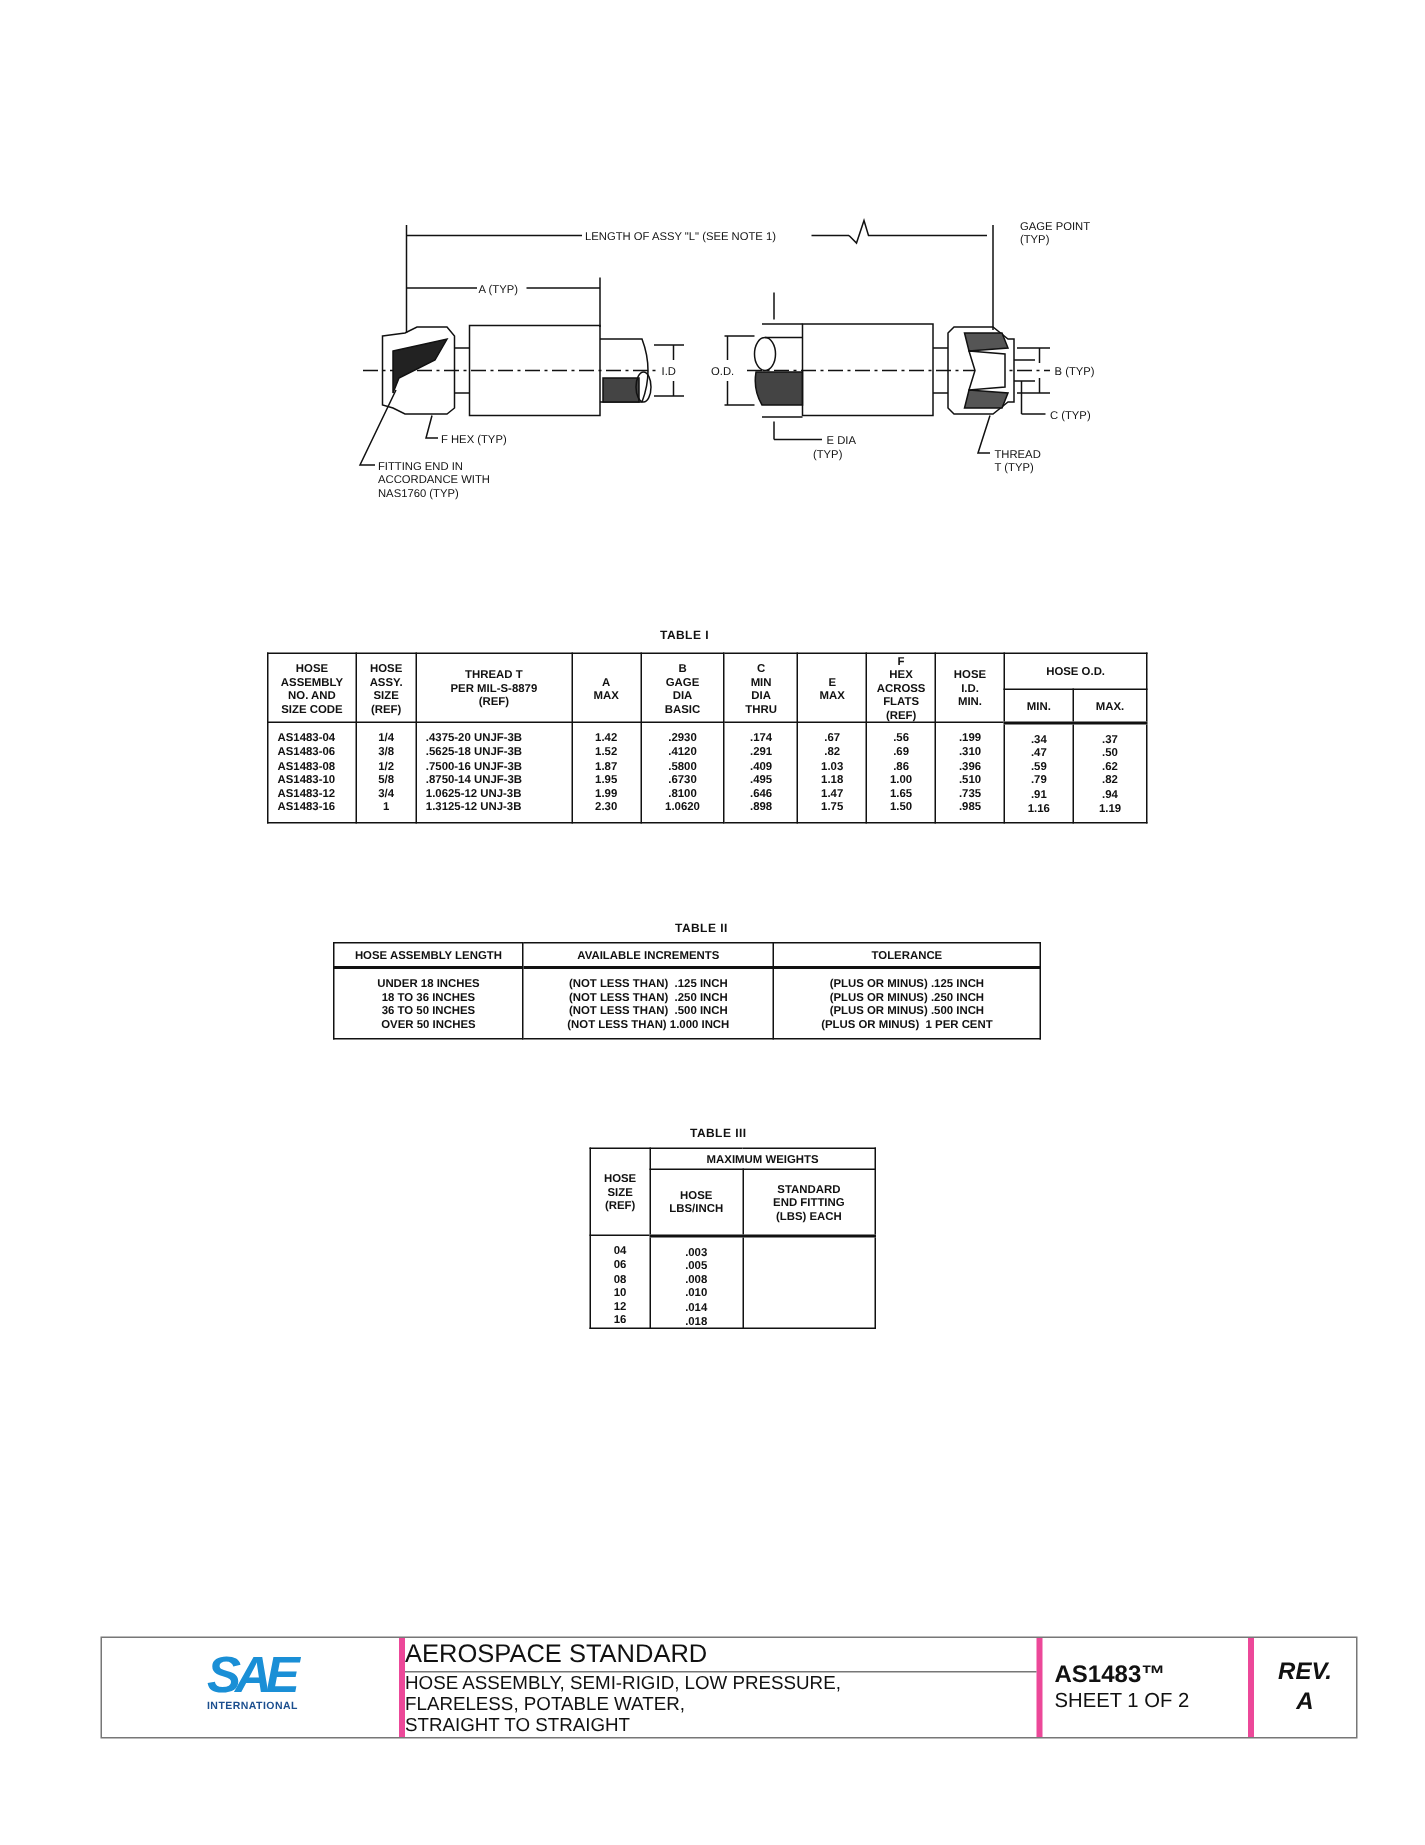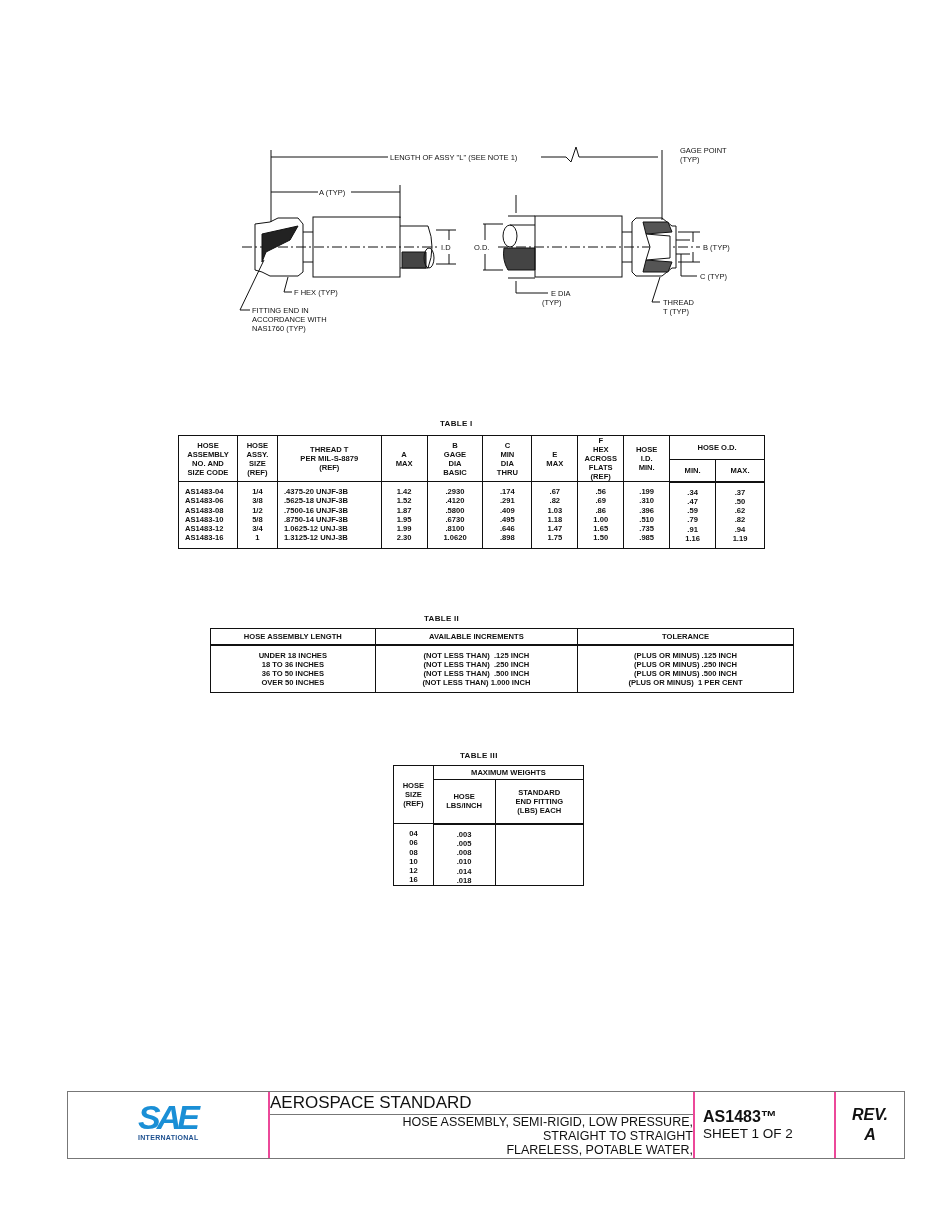--- a/index.html
+++ b/index.html
@@ -10,26 +10,26 @@
   .tbl-caption { position:absolute; font-size:8px; font-weight:bold; text-align:left; letter-spacing:0.3px; }
   table.spec { position:absolute; border-collapse:collapse; font-size:7.6px; font-weight:bold; }
   table.spec th, table.spec td { border:1.3px solid #111; text-align:center; padding:0; }
   table.spec th { font-weight:bold; line-height:9px; }
   table.spec td.body { vertical-align:top; padding-top:5px; line-height:9.3px; white-space:pre-line; }
   table.spec td.left { text-align:left; padding-left:6px; }
   table.spec thead tr:last-child th { border-bottom:2.2px solid #111; }
 
   
   .tb { position:absolute; left:67px; top:1091px; width:838px; height:68px; border:1px solid #777; box-sizing:border-box; }
-  .tb .cell { position:absolute; top:0; bottom:0; border-right:2px solid #ec4899; box-sizing:border-box; }
+  .tb .cell { position:absolute; top:0; bottom:0; border-right:4px solid #ec4899; box-sizing:border-box; }
   .sae-logo { position:absolute; left:70px; top:10px; width:66px; height:44px; }
   .sae-letters { font-family:"Liberation Sans", sans-serif; font-weight:bold; font-size:34px; color:#1a8fd6; letter-spacing:-4px; line-height:30px; font-style:italic; }
   .sae-intl { font-size:7px; font-weight:bold; color:#1c4f8f; letter-spacing:0.3px; margin-top:2px; }
   .tb-title { position:absolute; left:0; right:0; top:0; height:22px; border-bottom:1px solid #777; text-align:left; font-size:17px; font-weight:normal; line-height:22px; }
-  .tb-desc { position:absolute; left:0; right:0; top:23px; text-align:right; font-size:12.5px; line-height:14px; }
+  .tb-desc { position:absolute; left:0; right:0; top:23px; text-align:left; font-size:12.5px; line-height:14px; }
   .tb-doc { font-size:16px; font-weight:bold; padding-left:8px; padding-top:16px; }
   .tb-sheet { font-size:13.5px; padding-left:8px; }
   .tb-rev { text-align:center; font-size:16px; font-weight:bold; padding-top:13px; line-height:20px; }
 </style>
 </head>
 <body>
 
 <svg class="abs dwg" style="left:0;top:0" width="950" height="340" viewBox="0 0 950 340">
   <g stroke="#111" fill="none" stroke-width="1">
 
@@ -237,22 +237,22 @@
       <td class="body"><span>.37</span>
 <span>.50</span>
 <span>.62</span>
 <span>.82</span>
 <span>.94</span>
 <span>1.19</span></td>
     </tr>
   </tbody>
 </table>
 
-<div class="tbl-caption" style="left:424px;top:614px;width:60px;">TABLE II</div>
-<table class="spec" style="left:210px;top:628px;width:584px;border-radius:25px;">
+<div class="tbl-caption" style="left:450px;top:614px;width:60px;">TABLE II</div>
+<table class="spec" style="left:222px;top:628px;width:472px;border-radius:25px;">
   <colgroup>
       <col style="width:148px">
       <col style="width:182px">
       <col style="width:194px">
     </colgroup>
   <thead>
     <tr style="height:16px">
       <th>HOSE ASSEMBLY LENGTH</th>
       <th>AVAILABLE INCREMENTS</th>
       <th>TOLERANCE</th>
@@ -321,22 +321,22 @@
   <div class="cell" style="left:0;width:202px;">
     <div class="sae-logo">
       <div class="sae-letters">SAE</div>
       <div class="sae-intl">INTERNATIONAL</div>
     </div>
   </div>
   <div class="cell" style="left:202px;width:425px;">
     <div class="tb-title">AEROSPACE STANDARD</div>
     <div class="tb-desc">
       <div>HOSE ASSEMBLY, SEMI-RIGID, LOW PRESSURE,</div>
+      <div>FLARELESS, POTABLE WATER,</div>
       <div>STRAIGHT TO STRAIGHT</div>
-      <div>FLARELESS, POTABLE WATER,</div>
     </div>
   </div>
   <div class="cell" style="left:627px;width:141px;">
     <div class="tb-doc">AS1483™</div>
     <div class="tb-sheet">SHEET 1 OF 2</div>
   </div>
   <div class="cell" style="left:768px;width:68px;border-right:none;font-style:italic;">
     <div class="tb-rev">
       <div>REV.</div>
       <div>A</div>

